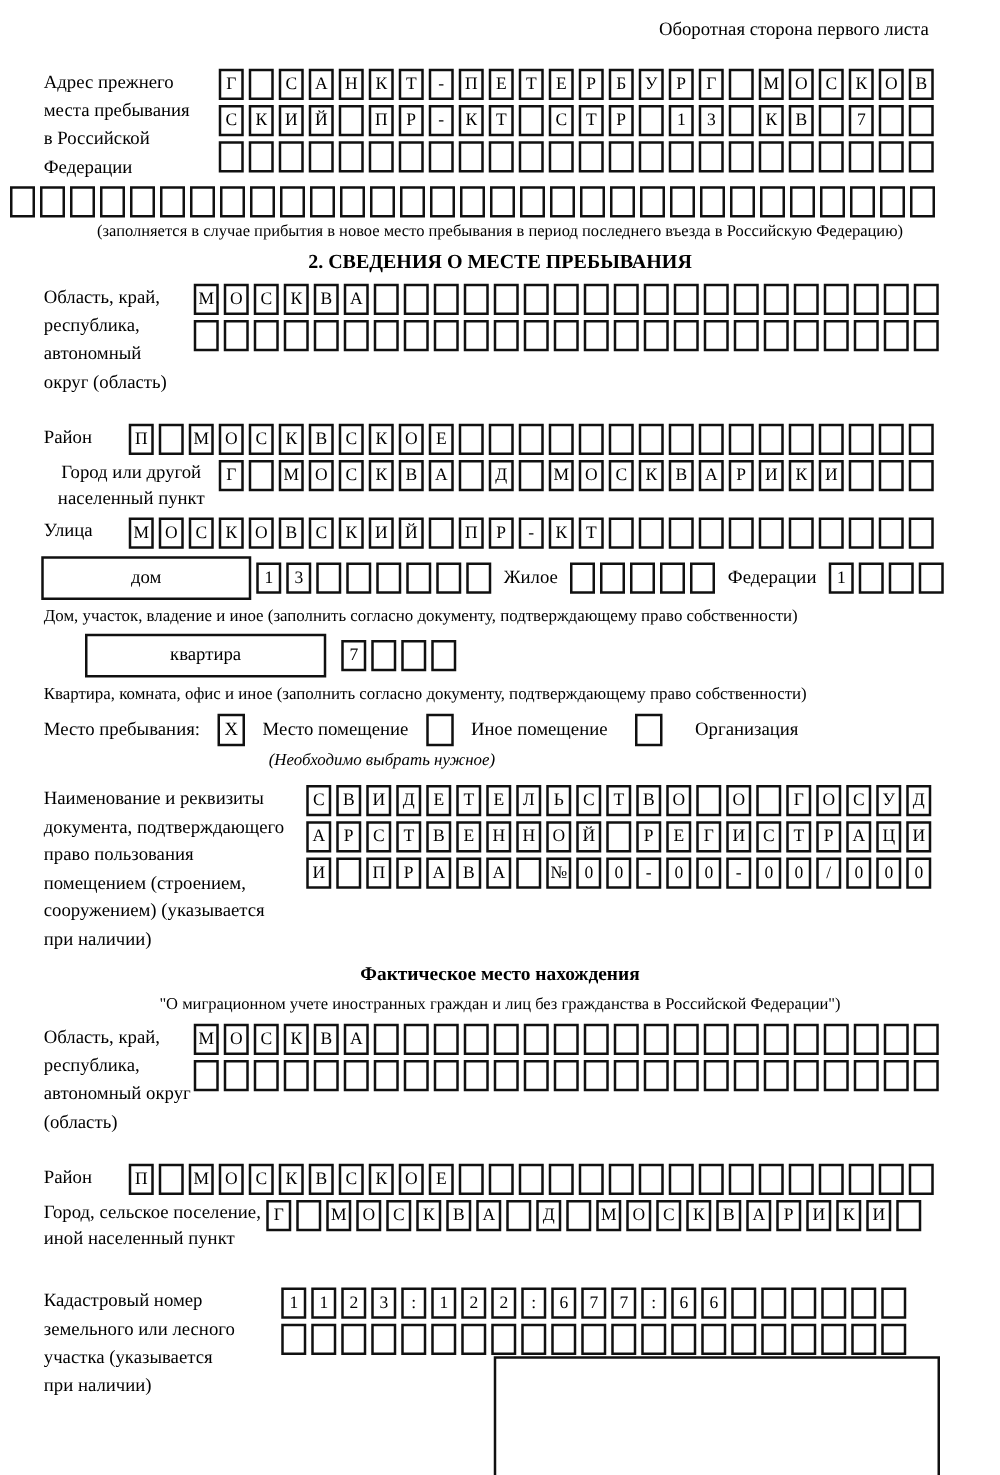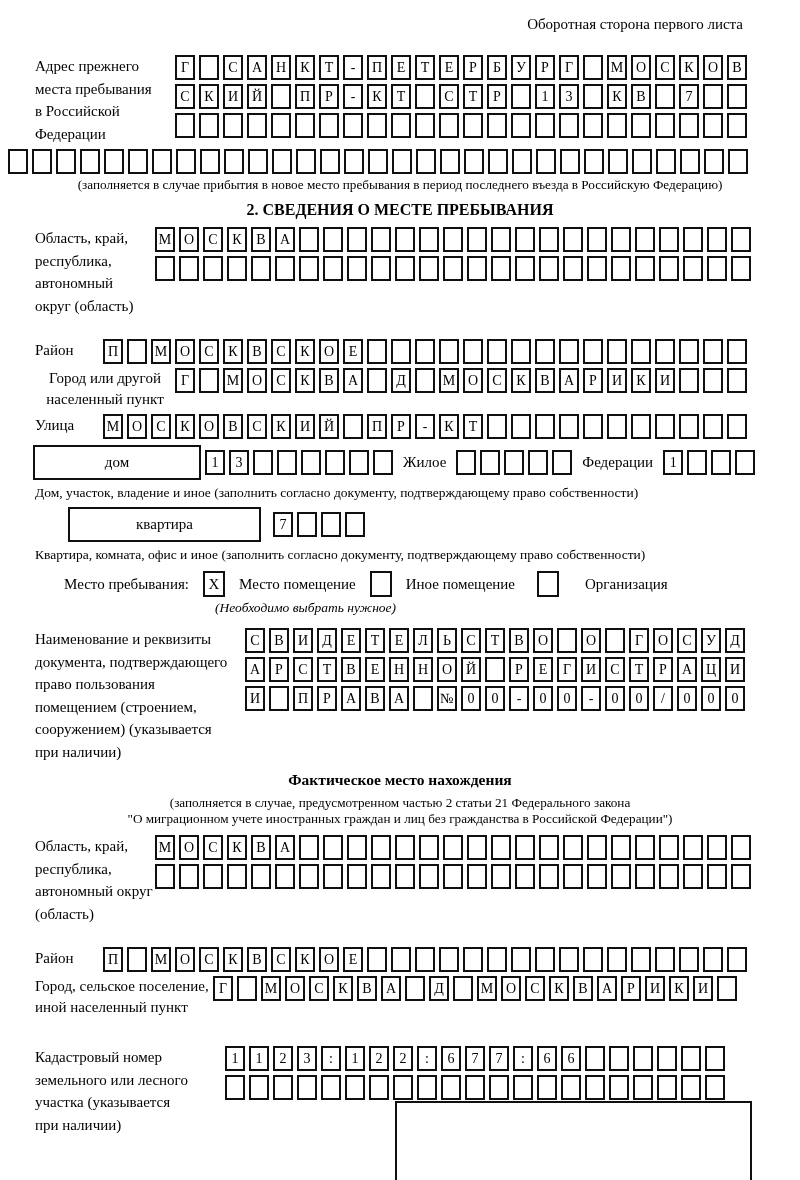--- a/index.html
+++ b/index.html
@@ -4,21 +4,21 @@
 <style>
   * { box-sizing: border-box; margin: 0; padding: 0; }
   html, body { background: #ffffff; }
   body {
     width: 800px; height: 1180px; overflow: hidden; position: relative;
     color: #000; font-family: "Liberation Serif", "DejaVu Serif", serif;
   }
   .page { padding: 16px 35px 0 35px; }
   .sidenote { text-align: right; font-size: 15px; padding-right: 22px; margin-bottom: 22px; }
   .frow { display: flex; align-items: flex-start; }
-  .vcenter { align-items: center; margin-left: 29px; }
+  .vcenter { align-items: center; }
   .label { font-size: 15px; line-height: 1.5; flex: 0 0 auto; white-space: pre-line; }
   .cellrows { display: flex; flex-direction: column; gap: 4px; }
   .cells { display: flex; gap: 4px; flex: 0 0 auto; }
   .cell {
     flex: 0 0 auto; width: 20px; height: 25px; border: 2px solid #101010;
     display: flex; align-items: center; justify-content: center;
     font-size: 14px; line-height: 1; font-family: "Liberation Serif", serif;
   }
   .labelbox {
     border: 2px solid #101010; height: 35px; display: flex; align-items: center;
@@ -455,21 +455,20 @@
           <span class="cell">0</span>
           <span class="cell">/</span>
           <span class="cell">0</span>
           <span class="cell">0</span>
           <span class="cell">0</span>
         </div>
     </div>
   </div>
 
   <div class="sub-title" style="margin-top:8px;">Фактическое место нахождения</div>
-  <div class="caption-center">(заполняется в случае, предусмотренном частью 2 статьи 21 Федерального закона</div>
   <div class="caption-center">"О миграционном учете иностранных граждан и лиц без гражданства в Российской Федерации")</div>
 
   <div class="frow mt8">
     <div class="label" style="width:120px;">Область, край,
 республика,
 автономный округ
 (область)</div>
     <div class="cellrows">
       <div class="cells">
           <span class="cell">М</span>

